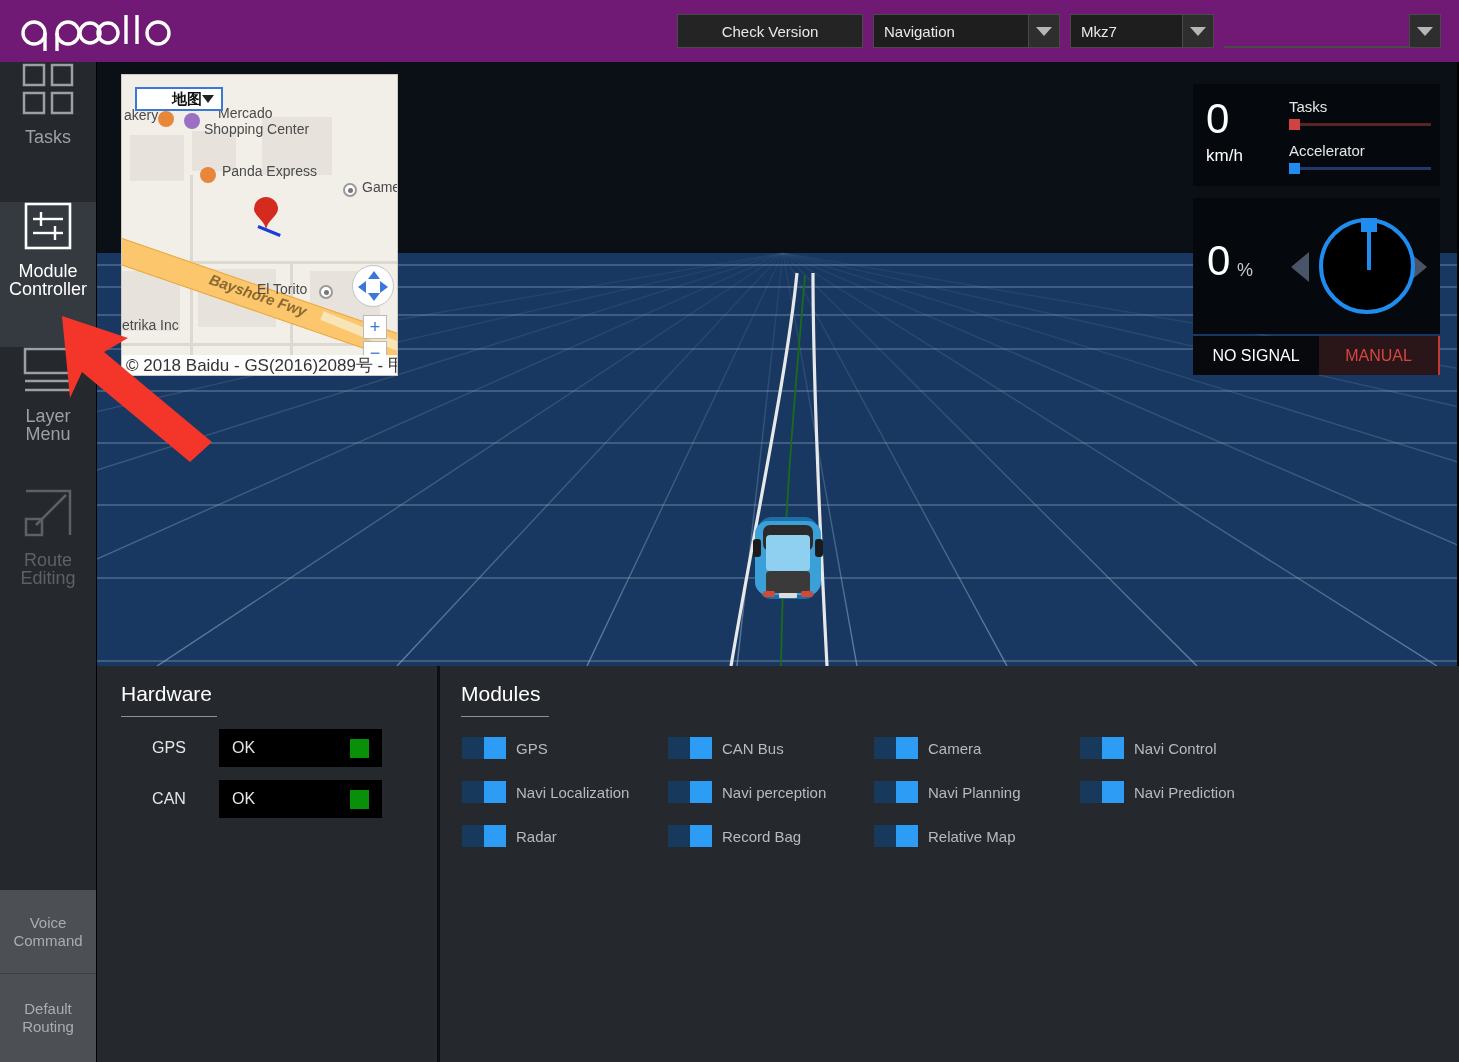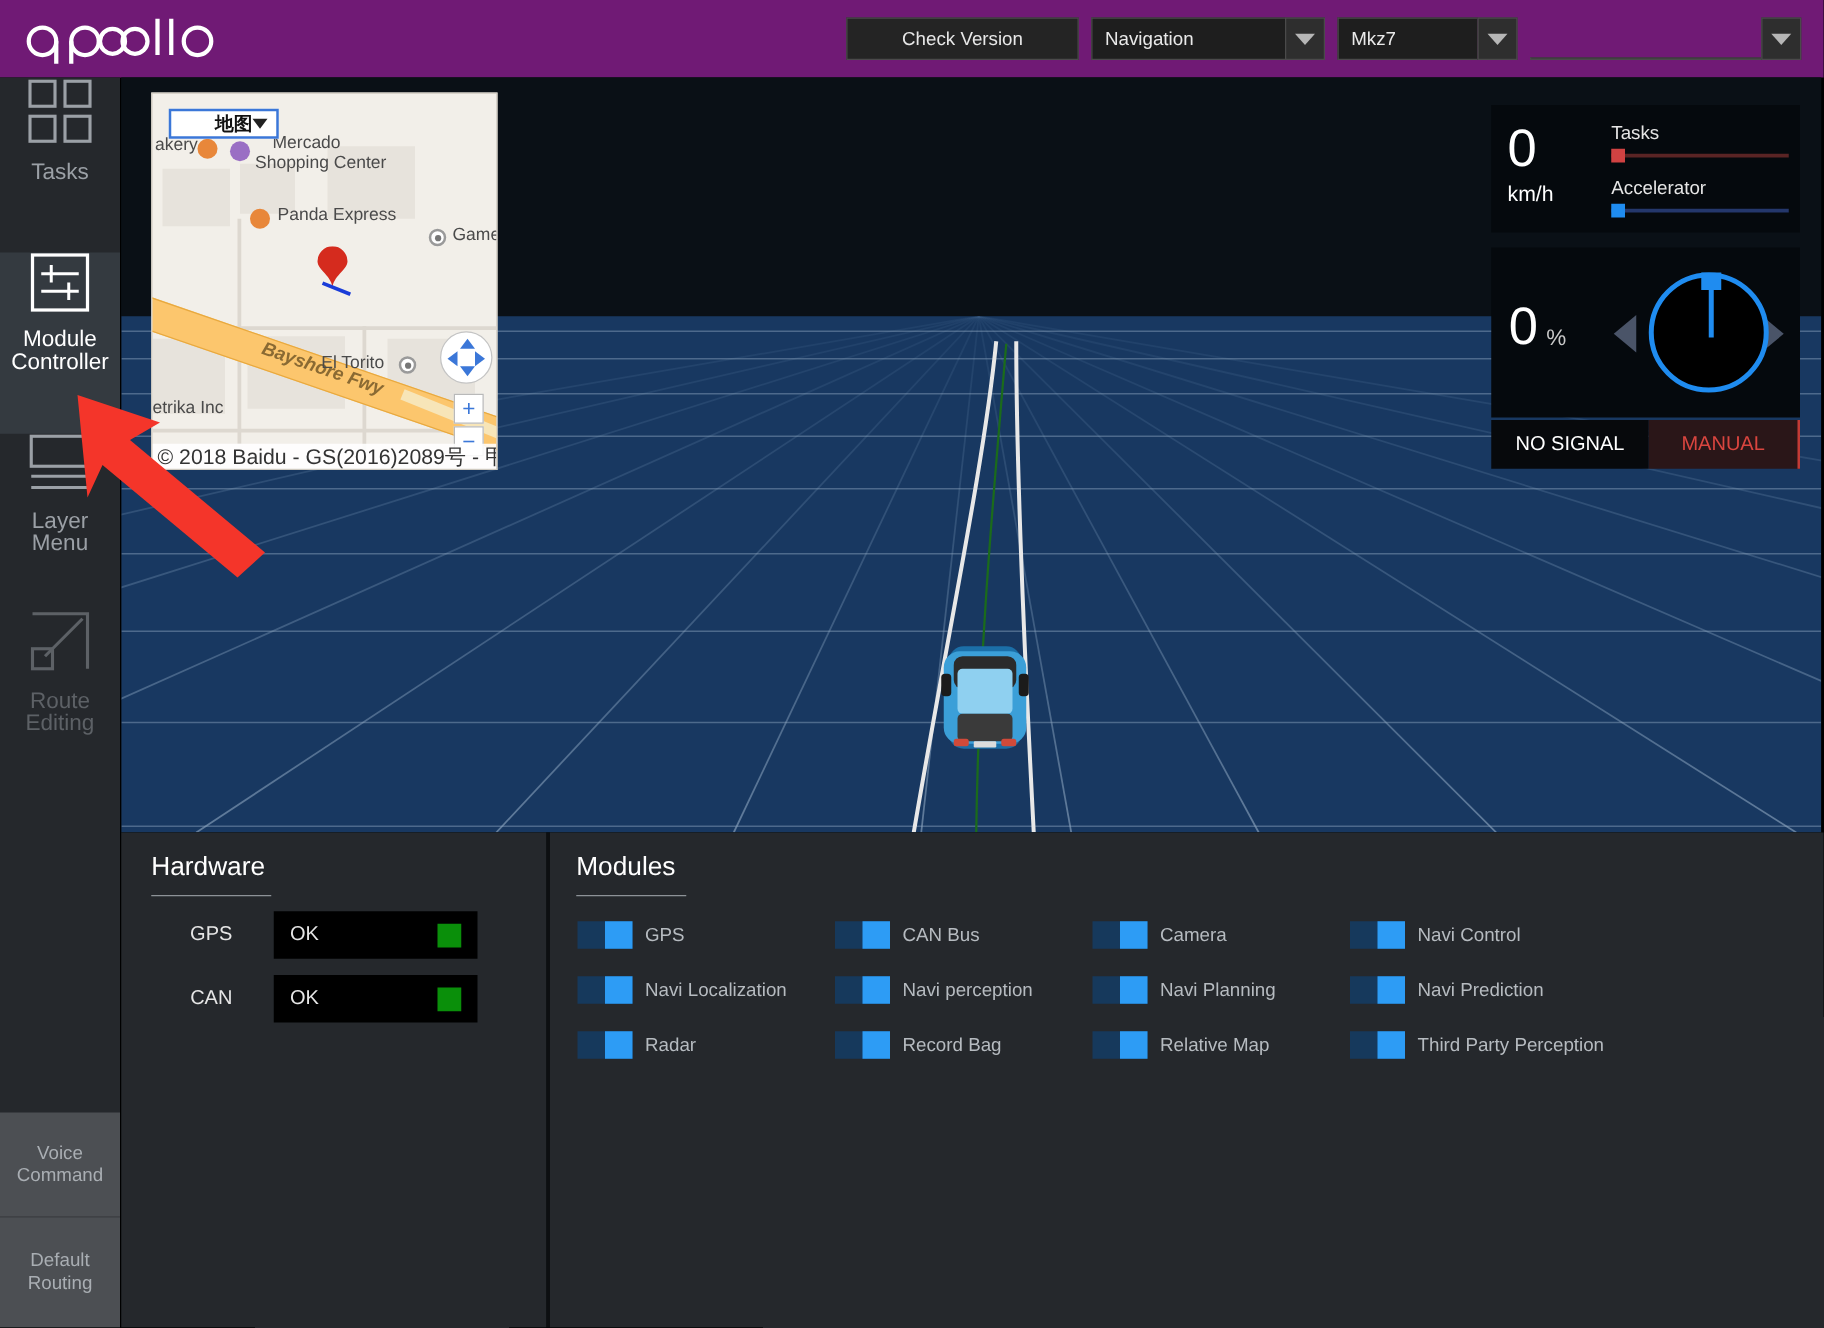--- a/index.html
+++ b/index.html
@@ -634,26 +634,20 @@
             <div class="knob"></div>
           </div>
           <span class="mod-label">Record Bag</span>
         </div>
         <div class="mod-item">
           <div class="mod-switch">
             <div class="knob"></div>
           </div>
           <span class="mod-label">Relative Map</span>
         </div>
-        <div class="mod-item">
-          <div class="mod-switch">
-            <div class="knob"></div>
-          </div>
-          <span class="mod-label">Third Party Perception</span>
-        </div>
       </div>
   </div>
 
   <svg id="red-arrow" viewBox="0 0 260 200">
     <path d="M62 36 L128 58 L104 72 L212 162 L190 182 L82 92 L70 118 Z" fill="#f4352a"></path>
   </svg>
 
 </div>
 
 </body></html>

